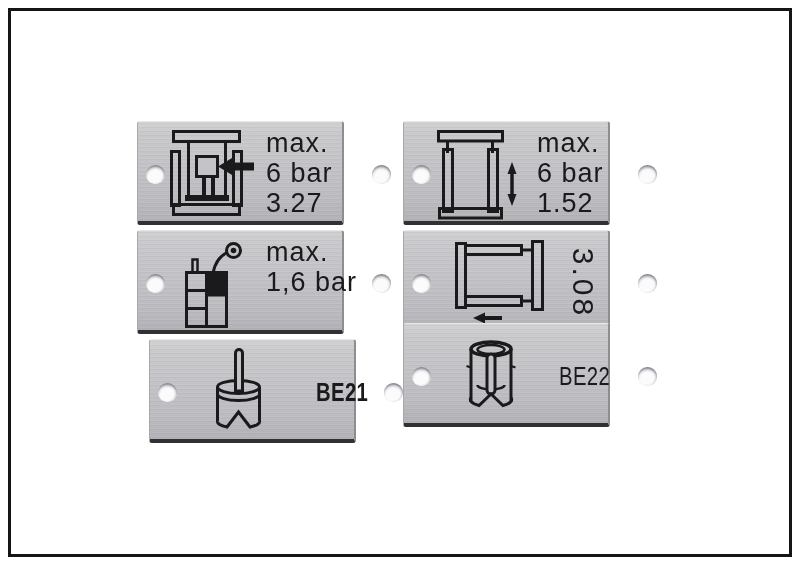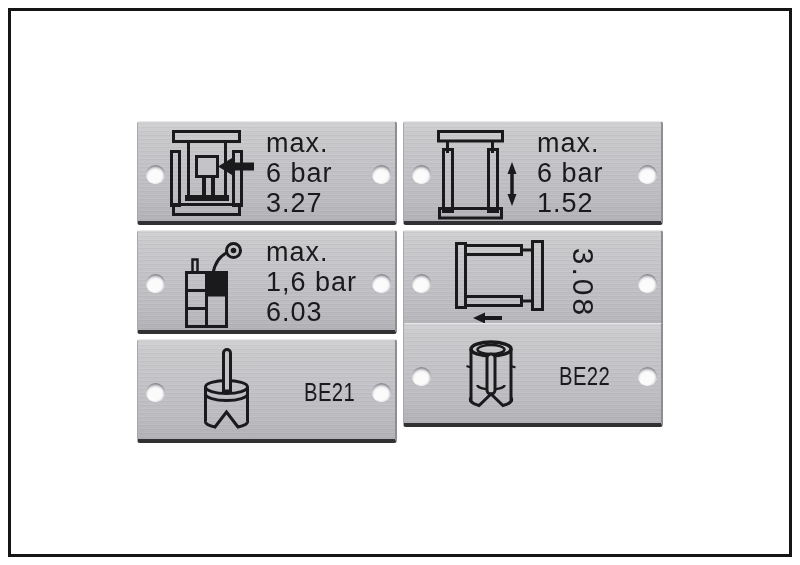--- a/index.html
+++ b/index.html
@@ -5,21 +5,21 @@
   html,body{margin:0;padding:0;}
   body{
     width:800px;height:565px;position:relative;background:#ffffff;
     font-family:"Liberation Sans", sans-serif;overflow:hidden;
   }
   .frame{
     position:absolute;left:8px;top:8px;right:8px;bottom:8px;
     border:3px solid #151515;background:#ffffff;
   }
   .plate{
-    position:absolute;width:260px;height:104px;box-sizing:border-box;
+    position:absolute;width:207px;height:104px;box-sizing:border-box;
     border-radius:3px;
     border-top:1px solid #e7e7e9;
     border-left:1px solid #a8a8ac;
     border-right:2px solid #8e8e92;
     border-bottom:4px solid #313133;
     background-image:
       repeating-linear-gradient(180deg,
         rgba(255,255,255,0.07) 0 1px,
         rgba(110,110,118,0.07) 1px 2px,
         rgba(255,255,255,0) 2px 4px),
@@ -114,40 +114,39 @@
     <line class="stroke" x1="4.5" y1="69.5" x2="24.5" y2="69.5"></line>
     <rect class="fillk" x="24.5" y="33.5" width="20" height="24"></rect>
     <rect class="stroke" style="stroke-width:2.5" x="10.5" y="20.5" width="5" height="13"></rect>
     <path class="stroke" d="M31,34 C33,24 38,17 45,13.5"></path>
     <circle class="stroke mask" cx="51.5" cy="11.5" r="7" style="fill:#c4c4c8"></circle>
     <circle class="fillk" cx="51.5" cy="11.5" r="2.8"></circle>
   </svg>
   <div class="txt" style="left:128px;">
     <div>max.</div>
     <div>1,6 bar</div>
-    <div>6.03</div>
   </div>
 </div>
 
 <div class="plate" style="left:403px;top:230px;">
   <div class="hole left"></div>
   <div class="hole right"></div>
   <svg class="icon" style="left:50px;top:9px;" width="92" height="84" viewBox="0 0 92 84">
     <rect class="stroke" x="2.5" y="3.5" width="9" height="64"></rect>
     <rect class="stroke" x="78.5" y="1.5" width="10" height="68"></rect>
     <rect class="stroke" x="11.5" y="5.5" width="56" height="9"></rect>
     <line class="stroke" x1="67.5" y1="10" x2="78.5" y2="10"></line>
     <rect class="stroke" x="11.5" y="56.5" width="56" height="9"></rect>
     <line class="stroke" x1="67.5" y1="61" x2="78.5" y2="61"></line>
     <polygon class="fillk" points="19,78 31,72.5 31,76 48,76 48,80 31,80 31,83.5"></polygon>
   </svg>
   <span class="rot-label">3.08</span>
 </div>
 
-<div class="plate" style="left:137px;top:339px;">
+<div class="plate" style="left:149px;top:339px;font-weight:bold;">
   <div class="hole left"></div>
   <div class="hole right"></div>
   <svg class="icon" style="left:64px;top:7px;" width="50" height="88" viewBox="0 0 50 88">
     <ellipse class="stroke" cx="24.5" cy="40" rx="21" ry="6.5"></ellipse>
     <path class="stroke mask" style="fill:#c4c4c8" d="M21.5,44 L21.5,6 A3.5,3.5 0 0 1 28.5,6 L28.5,44 Z"></path>
     <path class="stroke" d="M3.5,47 A21,6.5 0 0 0 45.5,47"></path>
     <line class="stroke" x1="3.5" y1="40" x2="3.5" y2="74"></line>
     <line class="stroke" x1="45.5" y1="40" x2="45.5" y2="74"></line>
     <path class="stroke" d="M3.5,74 A21,6.5 0 0 0 13,80 L24.5,65 L36,80 A21,6.5 0 0 0 45.5,74"></path>
   </svg>

